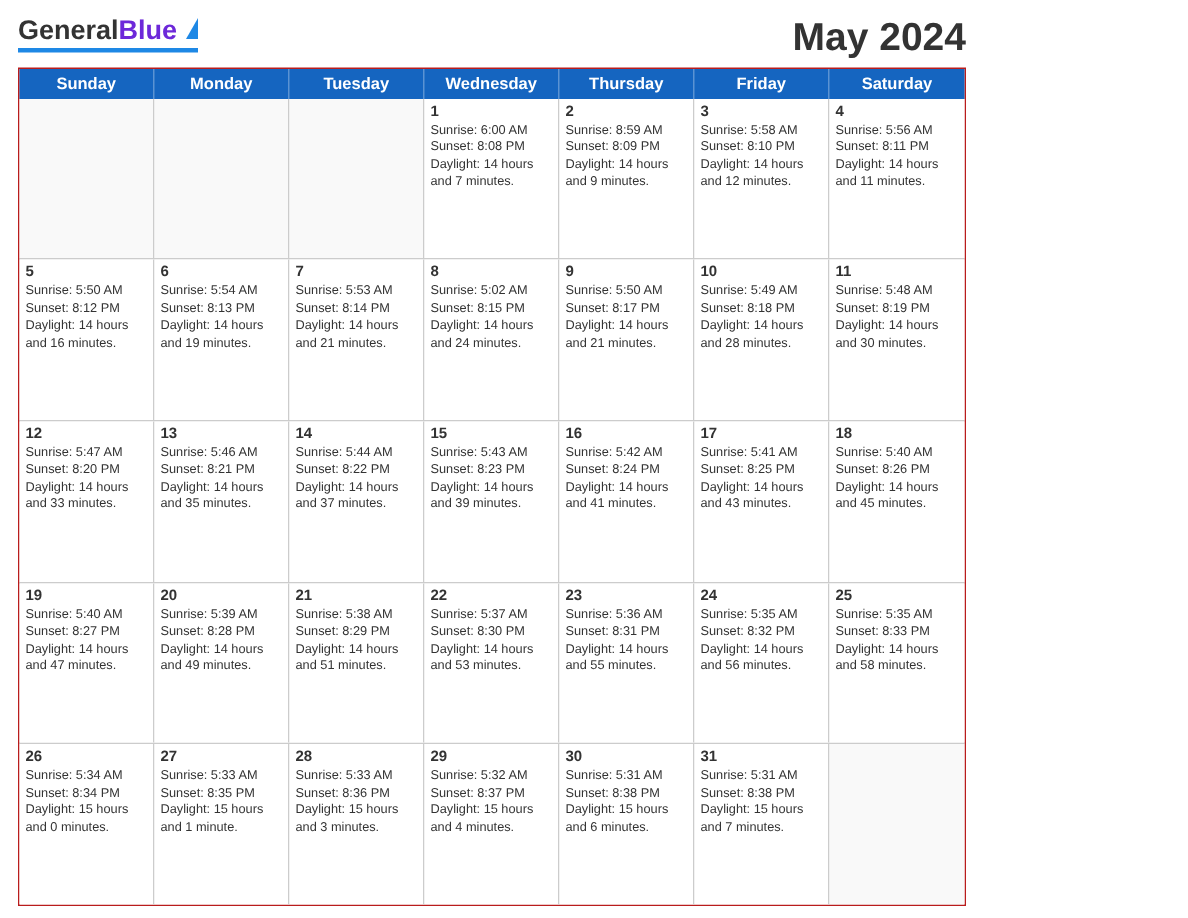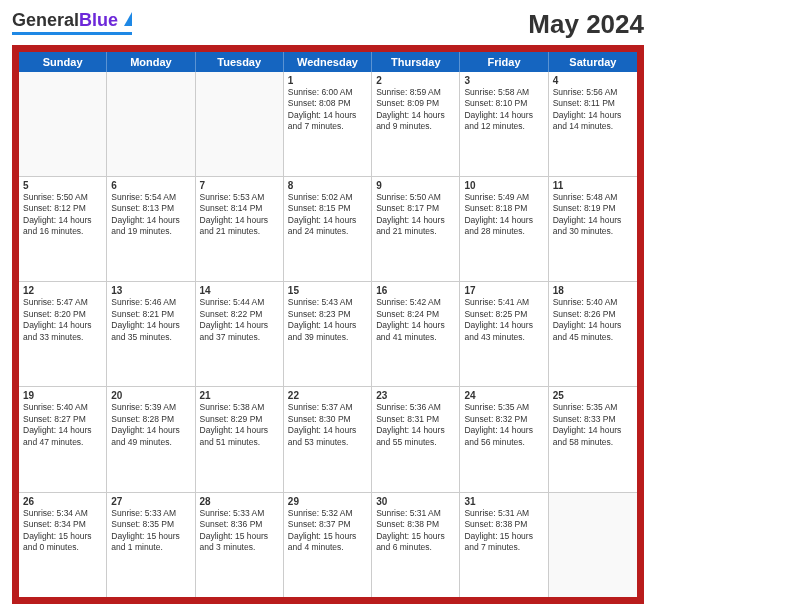--- a/index.html
+++ b/index.html
@@ -33,21 +33,21 @@
       line-height: 1.1;
     }
     .subtitle {
       font-size: 13px;
       color: #555;
     }
     .calendar {
       flex: 1;
       display: flex;
       flex-direction: column;
-      border: 7px solid #b91c1c;
+      border: 1px solid #b91c1c;
     }
     .cal-header {
       display: grid;
       grid-template-columns: repeat(7, 1fr);
       background: #1565c0;
     }
     .cal-header-cell {
       color: #fff;
       font-size: 11px;
       font-weight: bold;
@@ -172,21 +172,21 @@
             <div class="cell-line">Sunrise: 5:58 AM</div>
             <div class="cell-line">Sunset: 8:10 PM</div>
             <div class="cell-line">Daylight: 14 hours</div>
             <div class="cell-line">and 12 minutes.</div>
           </div>
           <div class="cal-cell">
             <div class="day-num">4</div>
             <div class="cell-line">Sunrise: 5:56 AM</div>
             <div class="cell-line">Sunset: 8:11 PM</div>
             <div class="cell-line">Daylight: 14 hours</div>
-            <div class="cell-line">and 14 minutes.</div>
+            <div class="cell-line">and 11 minutes.</div>
           </div>
         </div>
         <div class="cal-row">
           <div class="cal-cell">
             <div class="day-num">5</div>
             <div class="cell-line">Sunrise: 5:50 AM</div>
             <div class="cell-line">Sunset: 8:12 PM</div>
             <div class="cell-line">Daylight: 14 hours</div>
             <div class="cell-line">and 16 minutes.</div>
           </div>

